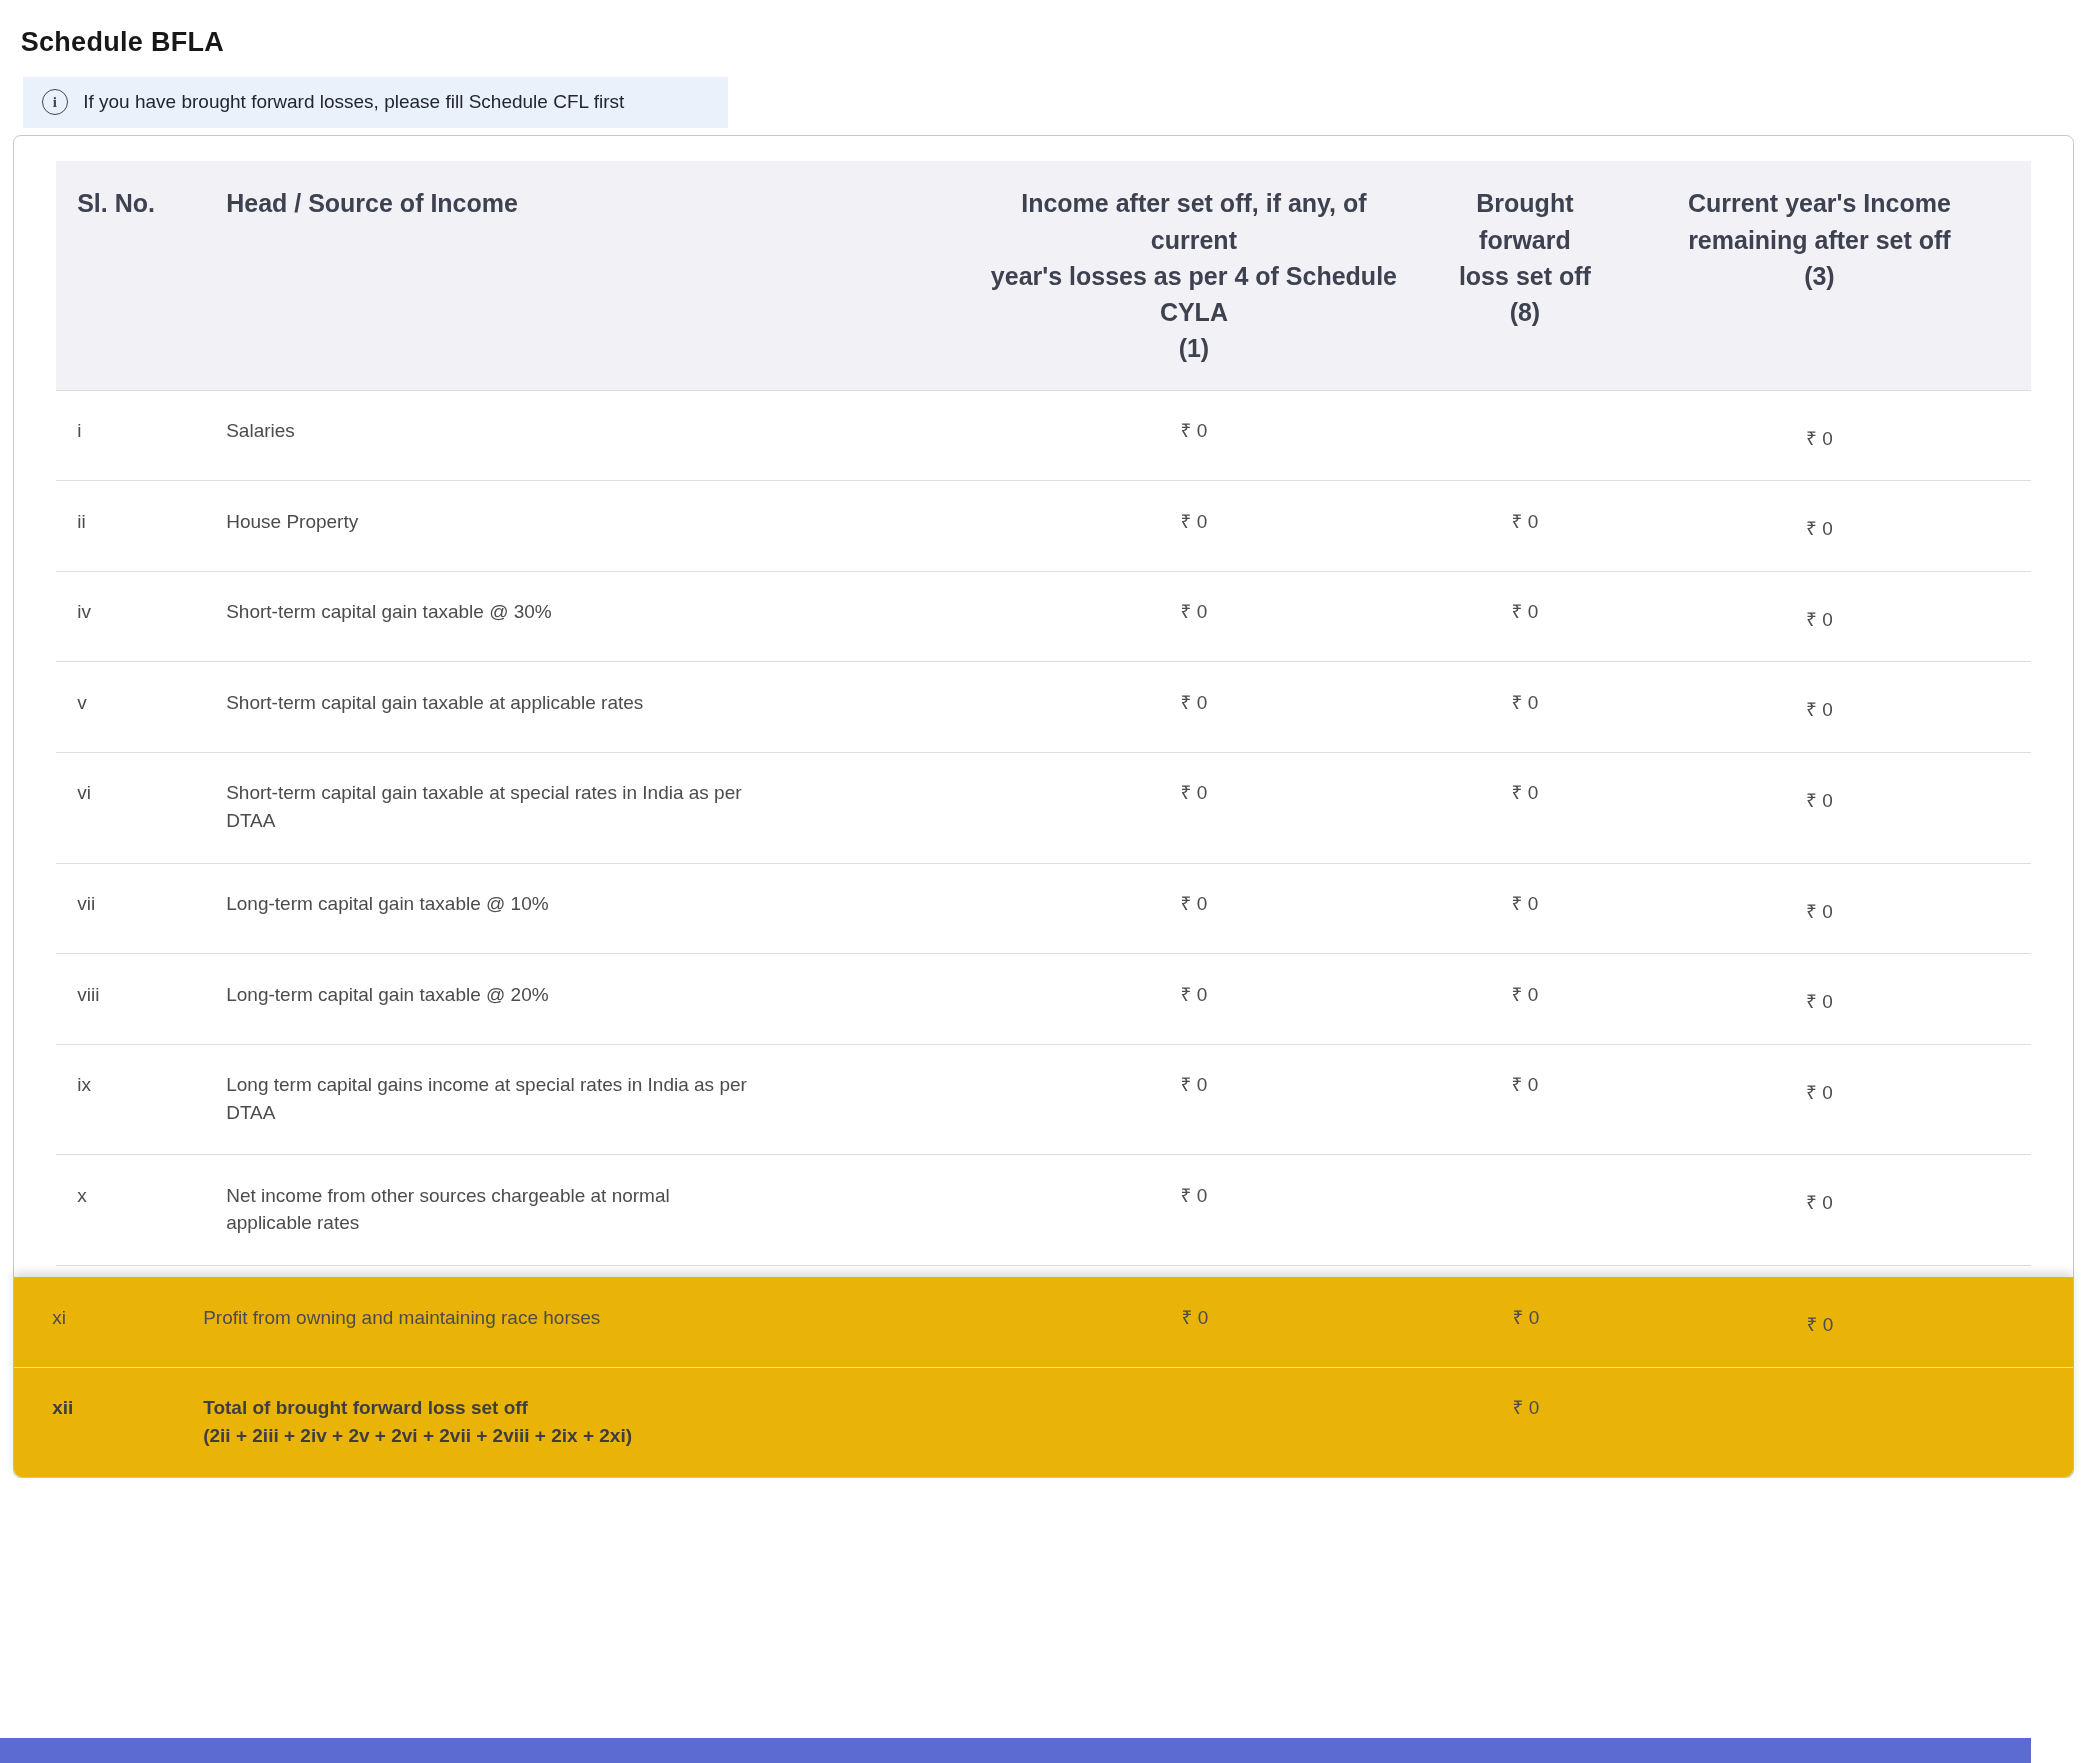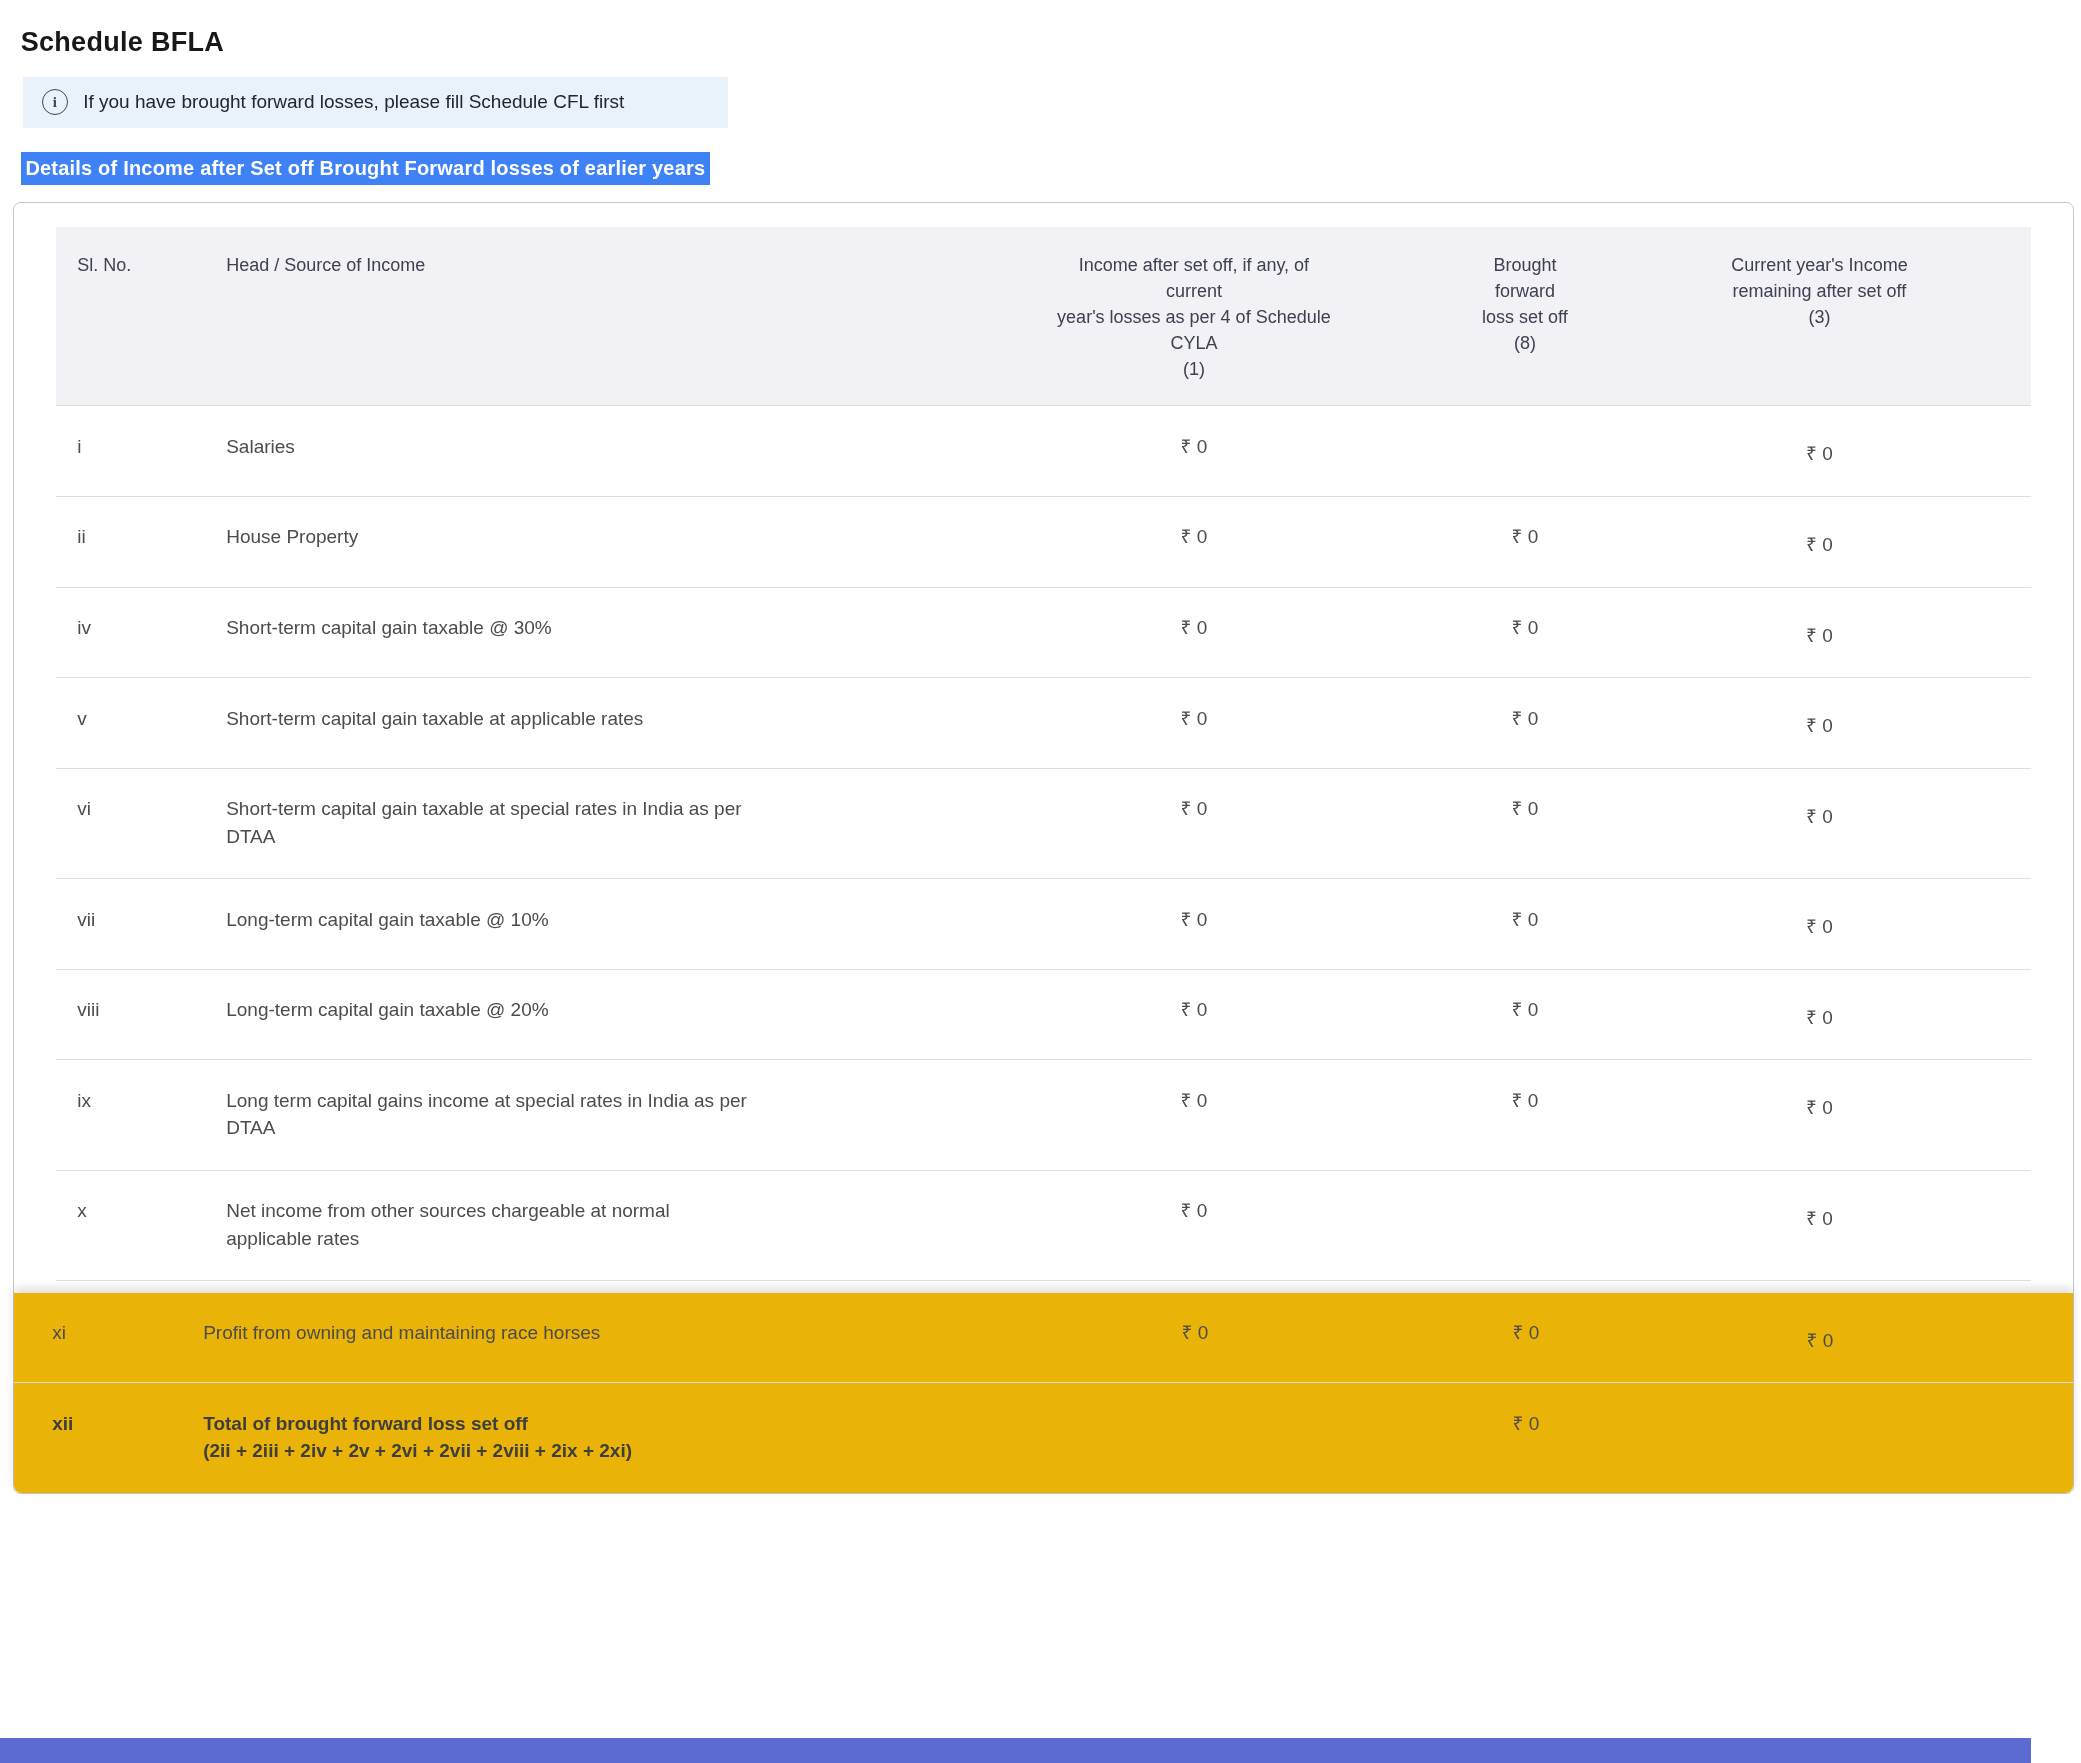--- a/index.html
+++ b/index.html
@@ -26,21 +26,21 @@
     font-size:20px;font-weight:700;padding:4.7px 4.7px;letter-spacing:0.2px;
   }
   .card{
     margin:7.6px 7.6px 0 13.2px;border:0.9px solid #c7c7c7;border-radius:7.6px;background:#fff;
   }
   .table-wrap{padding:24.6px 42px 0 42px;}
   table{border-collapse:collapse;table-layout:fixed;}
   .main-table{width:100%;}
   th,td{vertical-align:top;}
   thead th{
-    background:#f1f1f6;color:#3e4150;font-size:18px;font-weight:400;line-height:1.45;
+    background:#f1f1f6;color:#3e4150;font-size:25px;font-weight:700;line-height:1.45;
     padding:24.6px 0 23px;border-bottom:0.9px solid #dcdcdc;text-align:left;
   }
   th.num,td.num{text-align:center;white-space:pre-line;}
   thead th.num{padding-right:28px;}
   thead th.c4{padding-right:45px;}
   thead th.sl{padding-left:21px;}
   tbody td{
     font-size:19px;color:#4c4c4c;padding:26.5px 0 28px;border-bottom:0.9px solid #dedede;line-height:1.45;
   }
   td.sl{padding-left:21px;}
@@ -64,21 +64,20 @@
 </head>
 <body>
 
 <div class="header-area">
   <div class="page-title">Schedule BFLA</div>
   <div class="info-banner">
     <span class="info-icon">i</span>
     <span>If you have brought forward losses, please fill Schedule CFL first</span>
   </div>
   <br>
-  <span class="section-title">Details of Income after Set off Brought Forward losses of earlier years</span>
 </div>
 
 <div class="card">
   <div class="table-wrap">
     <table class="main-table">
       <colgroup>
         <col style="width:170px">
           <col>
           <col style="width:435px">
           <col style="width:227px">

